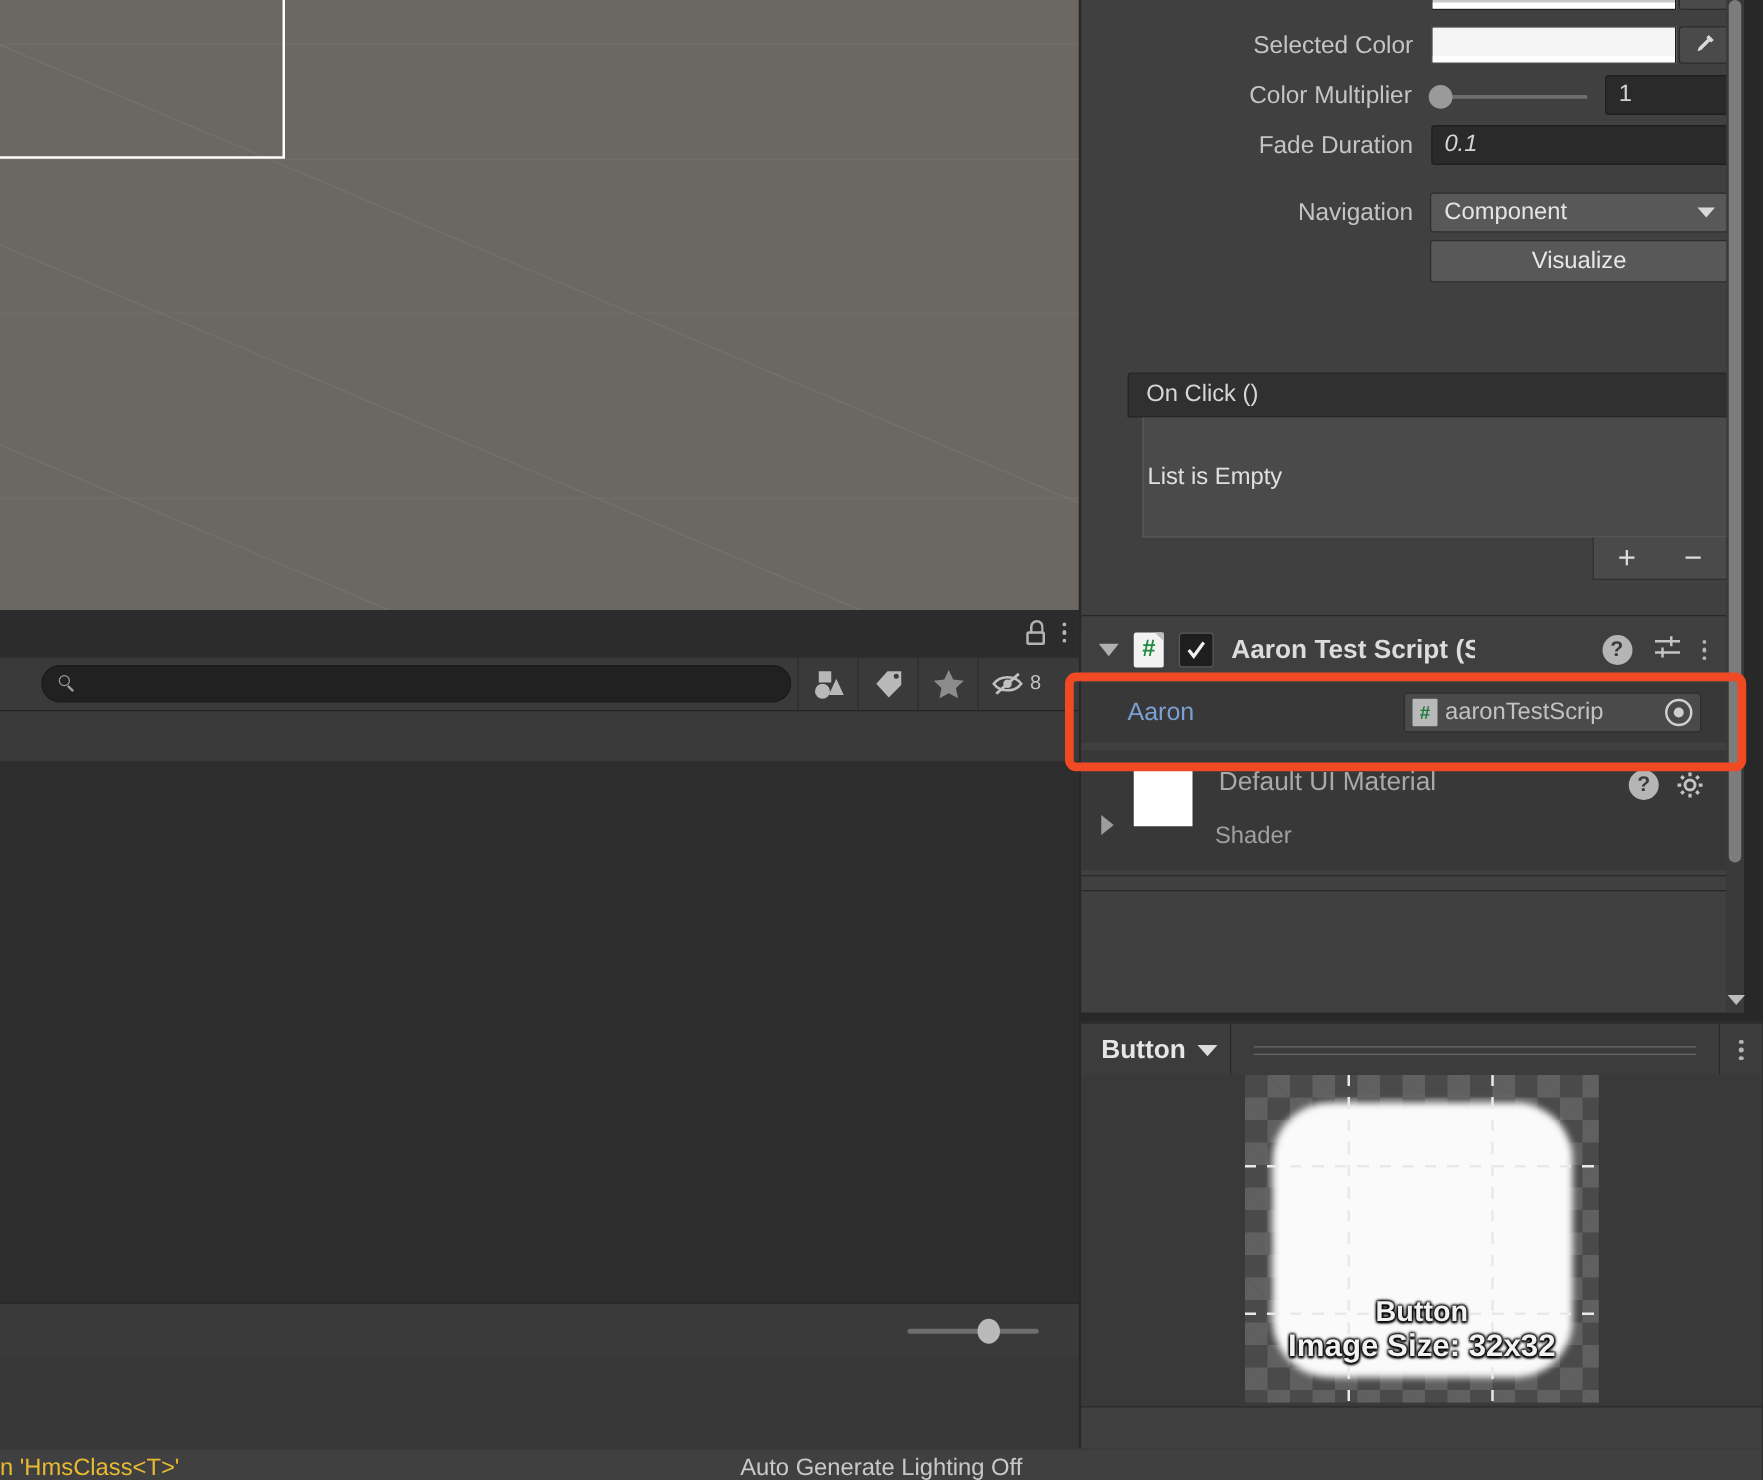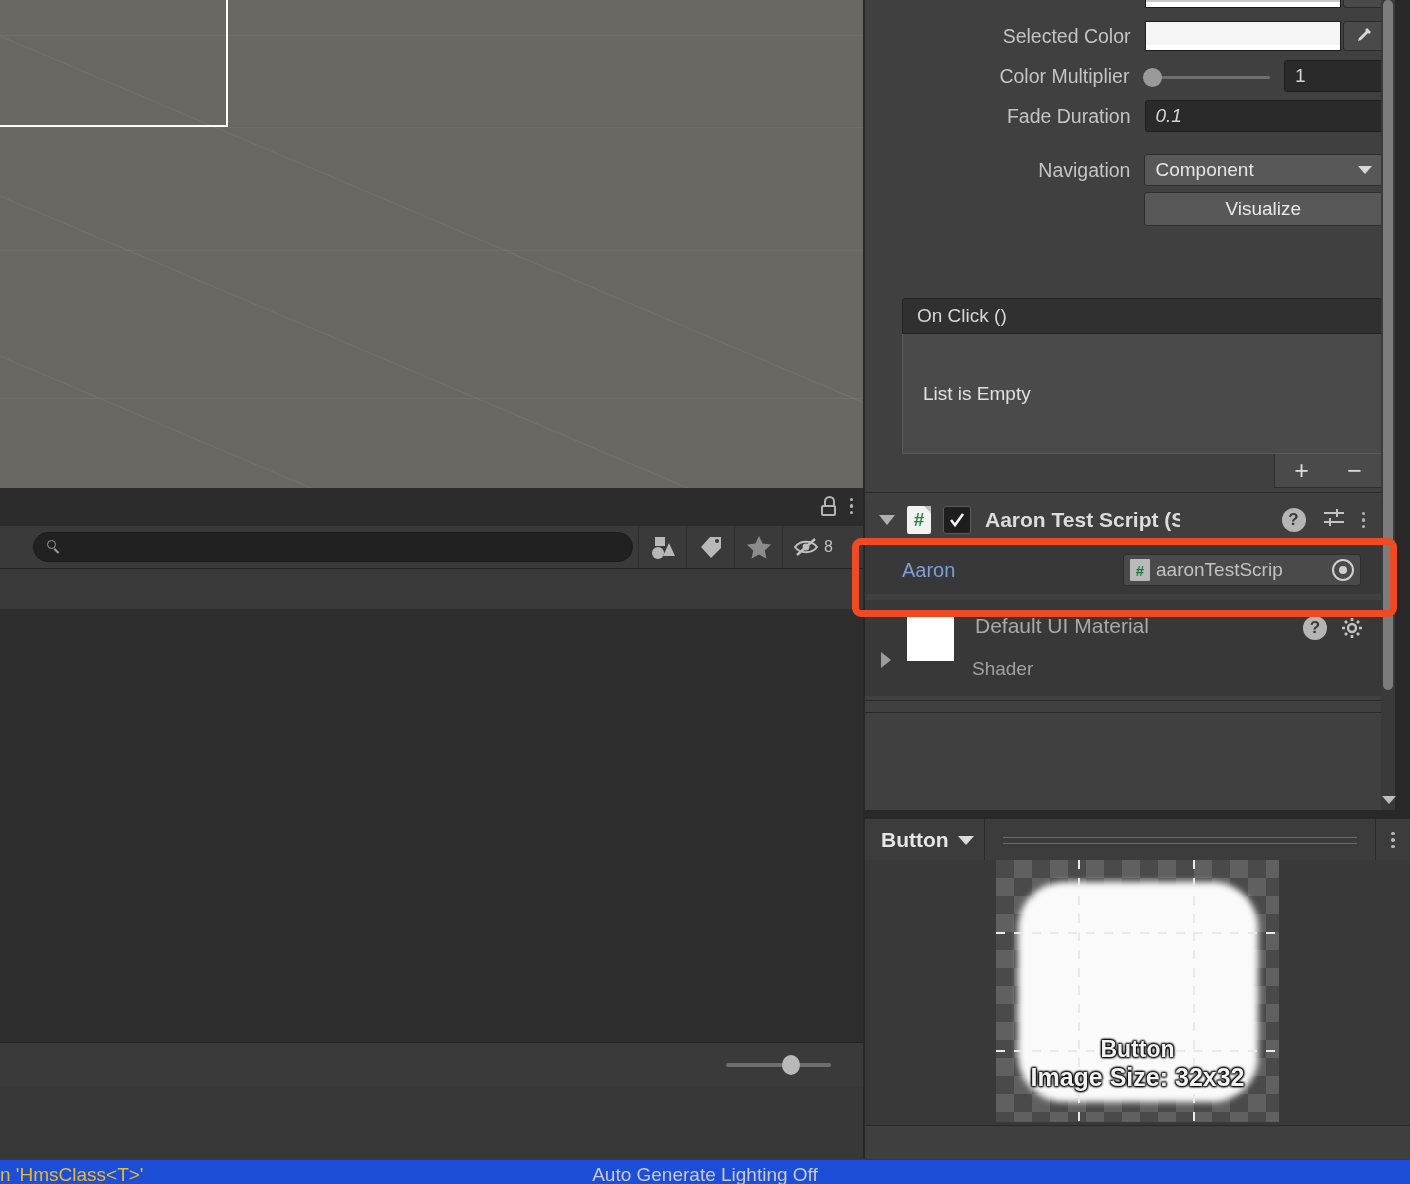--- a/index.html
+++ b/index.html
@@ -85,23 +85,23 @@
             box-sizing:border-box;color:#e4e4e4;font-size:19px;}
   .caret{width:0;height:0;border-left:7px solid transparent;border-right:7px solid transparent;
          border-top:8px solid #d8d8d8;}
   .btn{background:#585858;border:1px solid #2d2d2d;border-radius:3px;color:#e8e8e8;font-size:19px;
        display:flex;align-items:center;justify-content:center;}
 
   .onclick-box{position:absolute;left:37px;top:298px;width:480px;}
   .oc-header{height:36px;background:#303030;border:1px solid #242424;border-radius:3px 3px 0 0;
              display:flex;align-items:center;padding-left:14px;color:#d6d6d6;font-size:19px;
              box-sizing:border-box;}
-  .oc-body{height:120px;background:#4a4a4a;border:1px solid #5a5a5a;border-top:none;
-           display:flex;align-items:center;padding-left:20px;color:#e0e0e0;font-size:19px;
-           box-sizing:border-box;}
+  .oc-body{height:96px;background:#4a4a4a;border:1px solid #5a5a5a;border-top:none;
+           display:flex;align-items:center;padding-left:3px;color:#e0e0e0;font-size:19px;
+           box-sizing:border-box;margin-left:12px;}
   .oc-foot{display:flex;justify-content:flex-end;}
   .pm{width:108px;height:34px;background:#4a4a4a;border:1px solid #2e2e2e;border-top:none;
       display:flex;align-items:center;justify-content:space-around;box-sizing:border-box;}
   .pm span{color:#dcdcdc;font-size:25px;line-height:1;}
 
   .comp-sep{position:absolute;left:0;width:518px;height:1px;background:#282828;}
 
   .comp-header{position:absolute;left:0;top:500px;width:518px;height:40px;background:#3f3f3f;
                display:flex;align-items:center;}
   .tri{width:0;height:0;border-left:8px solid transparent;border-right:8px solid transparent;
@@ -183,21 +183,21 @@
       height:2px;}
   .gv{position:absolute;background:repeating-linear-gradient(to bottom,#e9e9e9 0 9px,transparent 9px 18px);
       width:2px;}
   .pv-caption{position:absolute;left:0;bottom:30px;width:100%;text-align:center;
       color:#f2f2f2;font-size:23px;font-weight:bold;text-shadow:1px 1px 2px #000,-1px 1px 2px #000,1px -1px 2px #000,-1px -1px 2px #000;}
   .pv-caption .l2{font-size:25px;}
   .pv-bottombar{position:absolute;left:0;bottom:0;width:545px;height:34px;background:#3f3f3f;
                 border-top:1px solid #2a2a2a;}
 
   
-  .statusbar{position:absolute;left:0;bottom:0;width:1410px;height:24px;background:#1d4ed8;
+  .statusbar{position:absolute;left:0;bottom:0;width:1410px;height:24px;background:#404040;
              border-top:1px solid #3a3a3a;}
   .status-warn{position:absolute;left:0;top:4px;color:#e8b931;font-size:19px;white-space:nowrap;}
   .status-right{position:absolute;left:0;top:4px;width:1410px;text-align:center;
              color:#c9c9c9;font-size:19px;}
 
   
   .highlight{position:absolute;left:852px;top:538px;width:545px;height:79px;
              border:7px solid #f04a25;border-radius:9px;box-sizing:border-box;pointer-events:none;z-index:50;}
 </style>
 </head>

